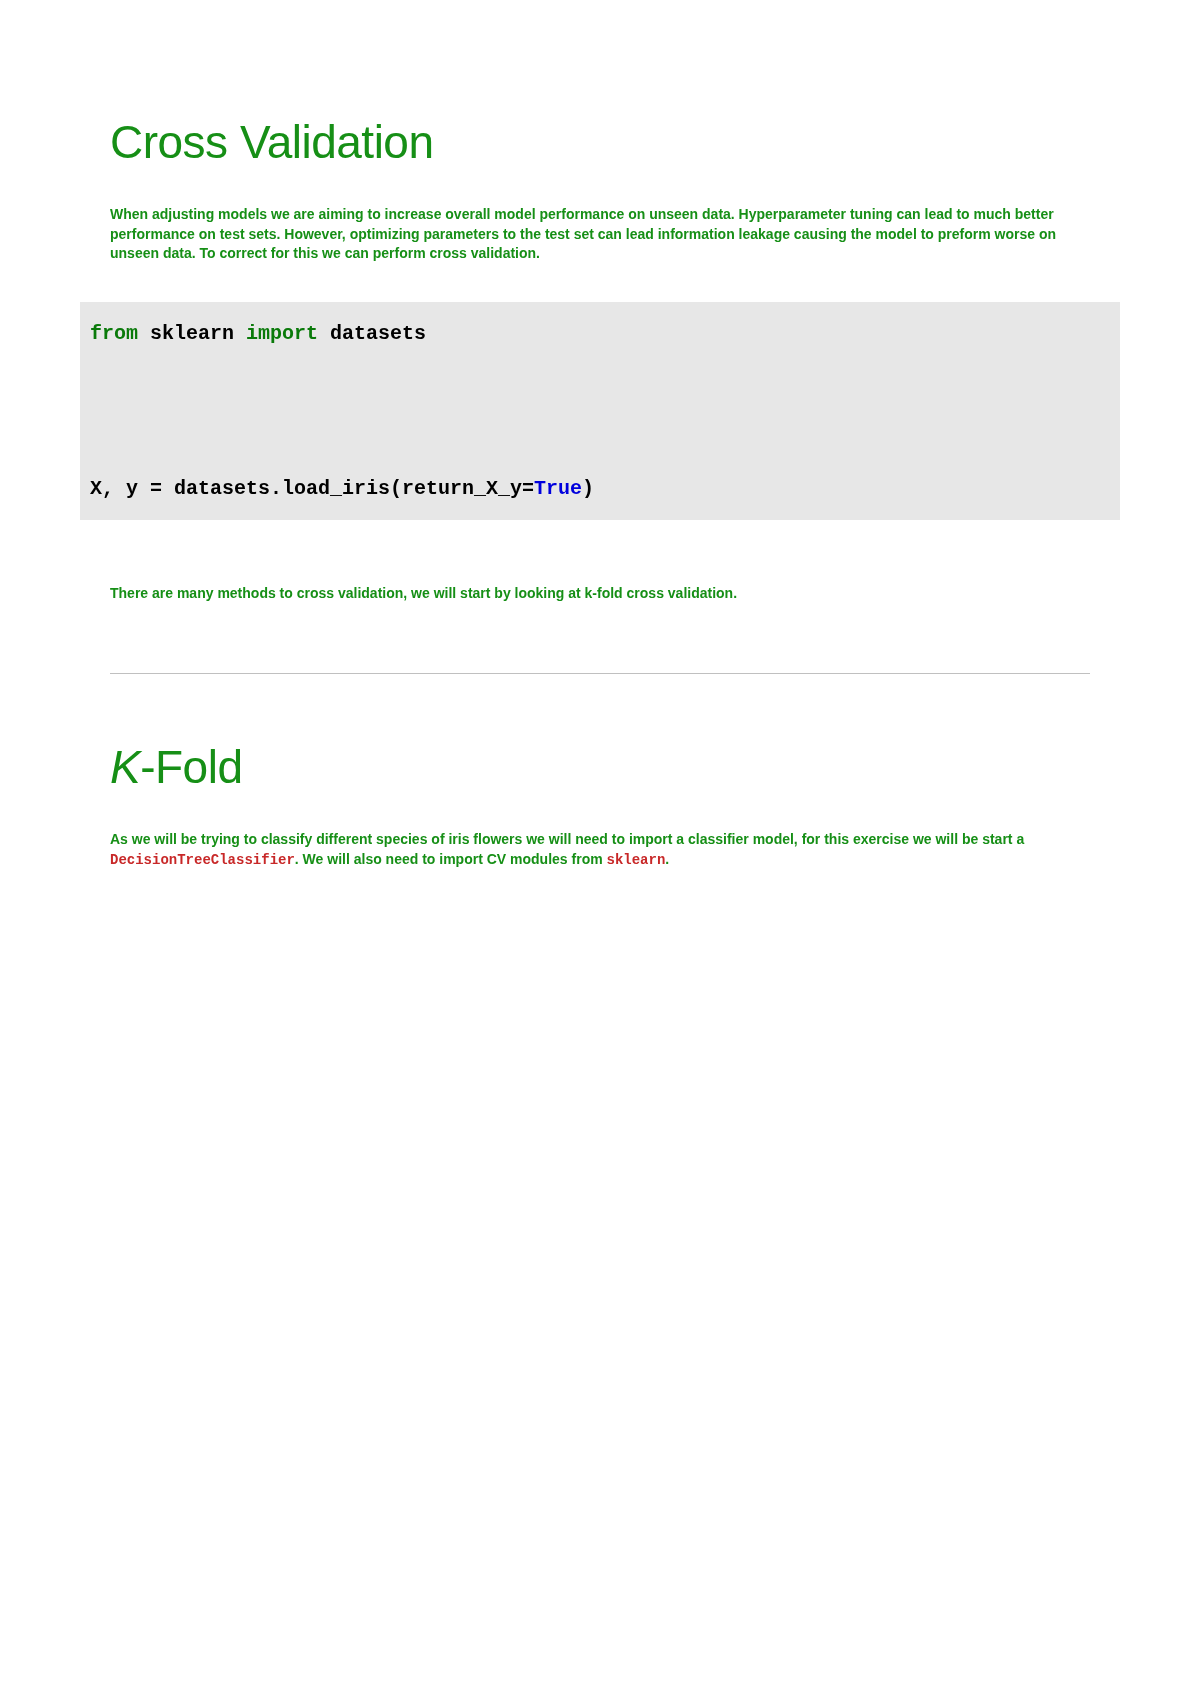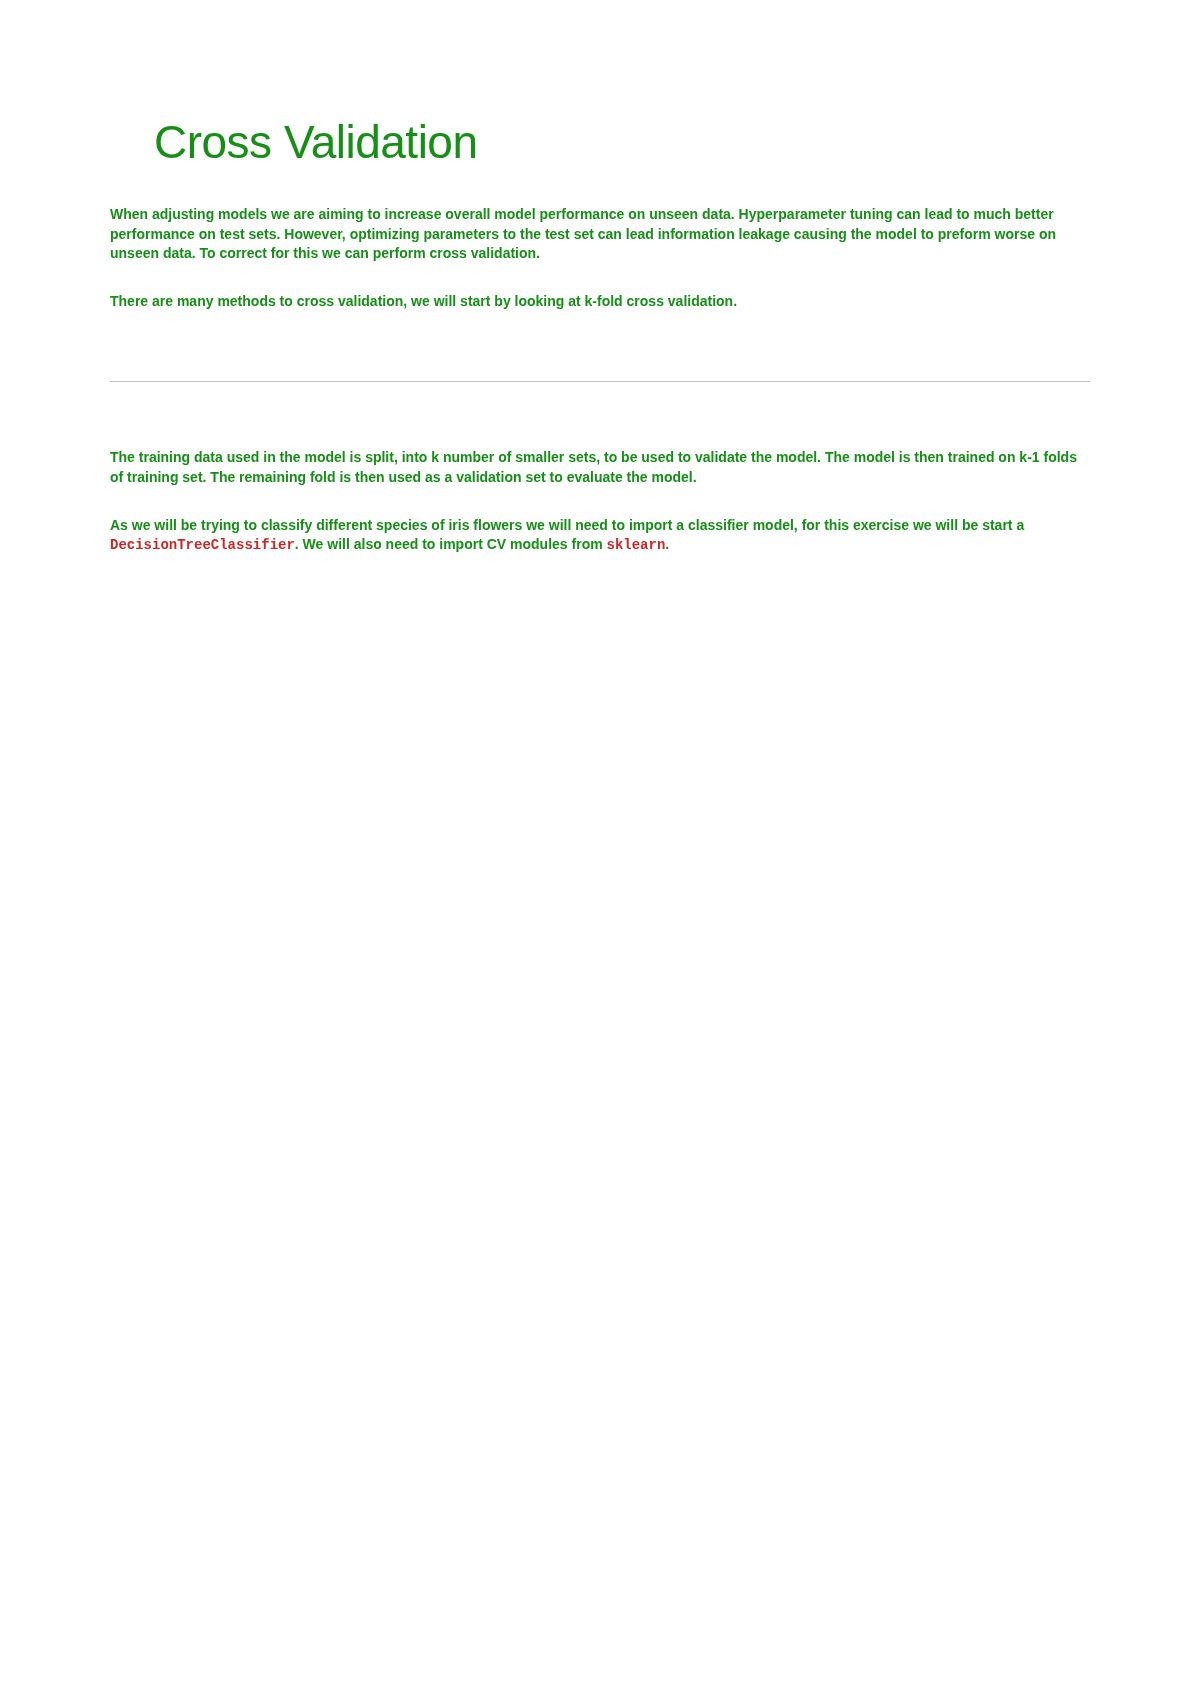--- a/index.html
+++ b/index.html
@@ -18,21 +18,20 @@
     .content {
       padding: 0 30px;
     }
     h1 {
       font-family: "Helvetica Neue", Helvetica, Arial, sans-serif;
       font-weight: 400;
       font-size: 46px;
       color: #168f16;
       margin-bottom: 36px;
       letter-spacing: -0.5px;
-      margin-left: 44px;
     }
     h1 .italic {
       font-style: italic;
     }
     p {
       color: #168f16;
       font-size: 14px;
       font-weight: 700;
       line-height: 1.4;
       margin-bottom: 28px;
@@ -75,18 +74,24 @@
       text-align: center;
     }
   </style>
 </head>
 <body>
 
 <div class="container">
   <div class="content">
     <h1>Cross Validation</h1>
     <p>When adjusting models we are aiming to increase overall model performance on unseen data. Hyperparameter tuning can lead to much better performance on test sets. However, optimizing parameters to the test set can lead information leakage causing the model to preform worse on unseen data. To correct for this we can perform cross validation.</p>
+    <div class="code-block"><span class="keyword-from">from</span><span> sklearn </span><span class="keyword-import">import</span><span> datasets</span><span>
+
+
+
+
+</span><span>X, y = datasets.load_iris(return_X_y=</span><span class="bool">True</span><span>)</span></div>
     <p>There are many methods to cross validation, we will start by looking at k-fold cross validation.</p>
     <hr>
-    <p>The training data used in the model is split, into k number of smaller sets, to be used to validate the model. The model is then trained on k-1 folds of training set. The remaining fold is then used as a validation set to evaluate the model.</p>
+    <h1><span class="italic">K</span><span>-Fold</span></h1>
     <p><span>As we will be trying to classify different species of iris flowers we will need to import a classifier model, for this exercise we will be start a </span><span class="inline-code">DecisionTreeClassifier</span><span>. We will also need to import CV modules from </span><span class="inline-code">sklearn</span><span>.</span></p>
   </div>
 </div>
 
 </body></html>

